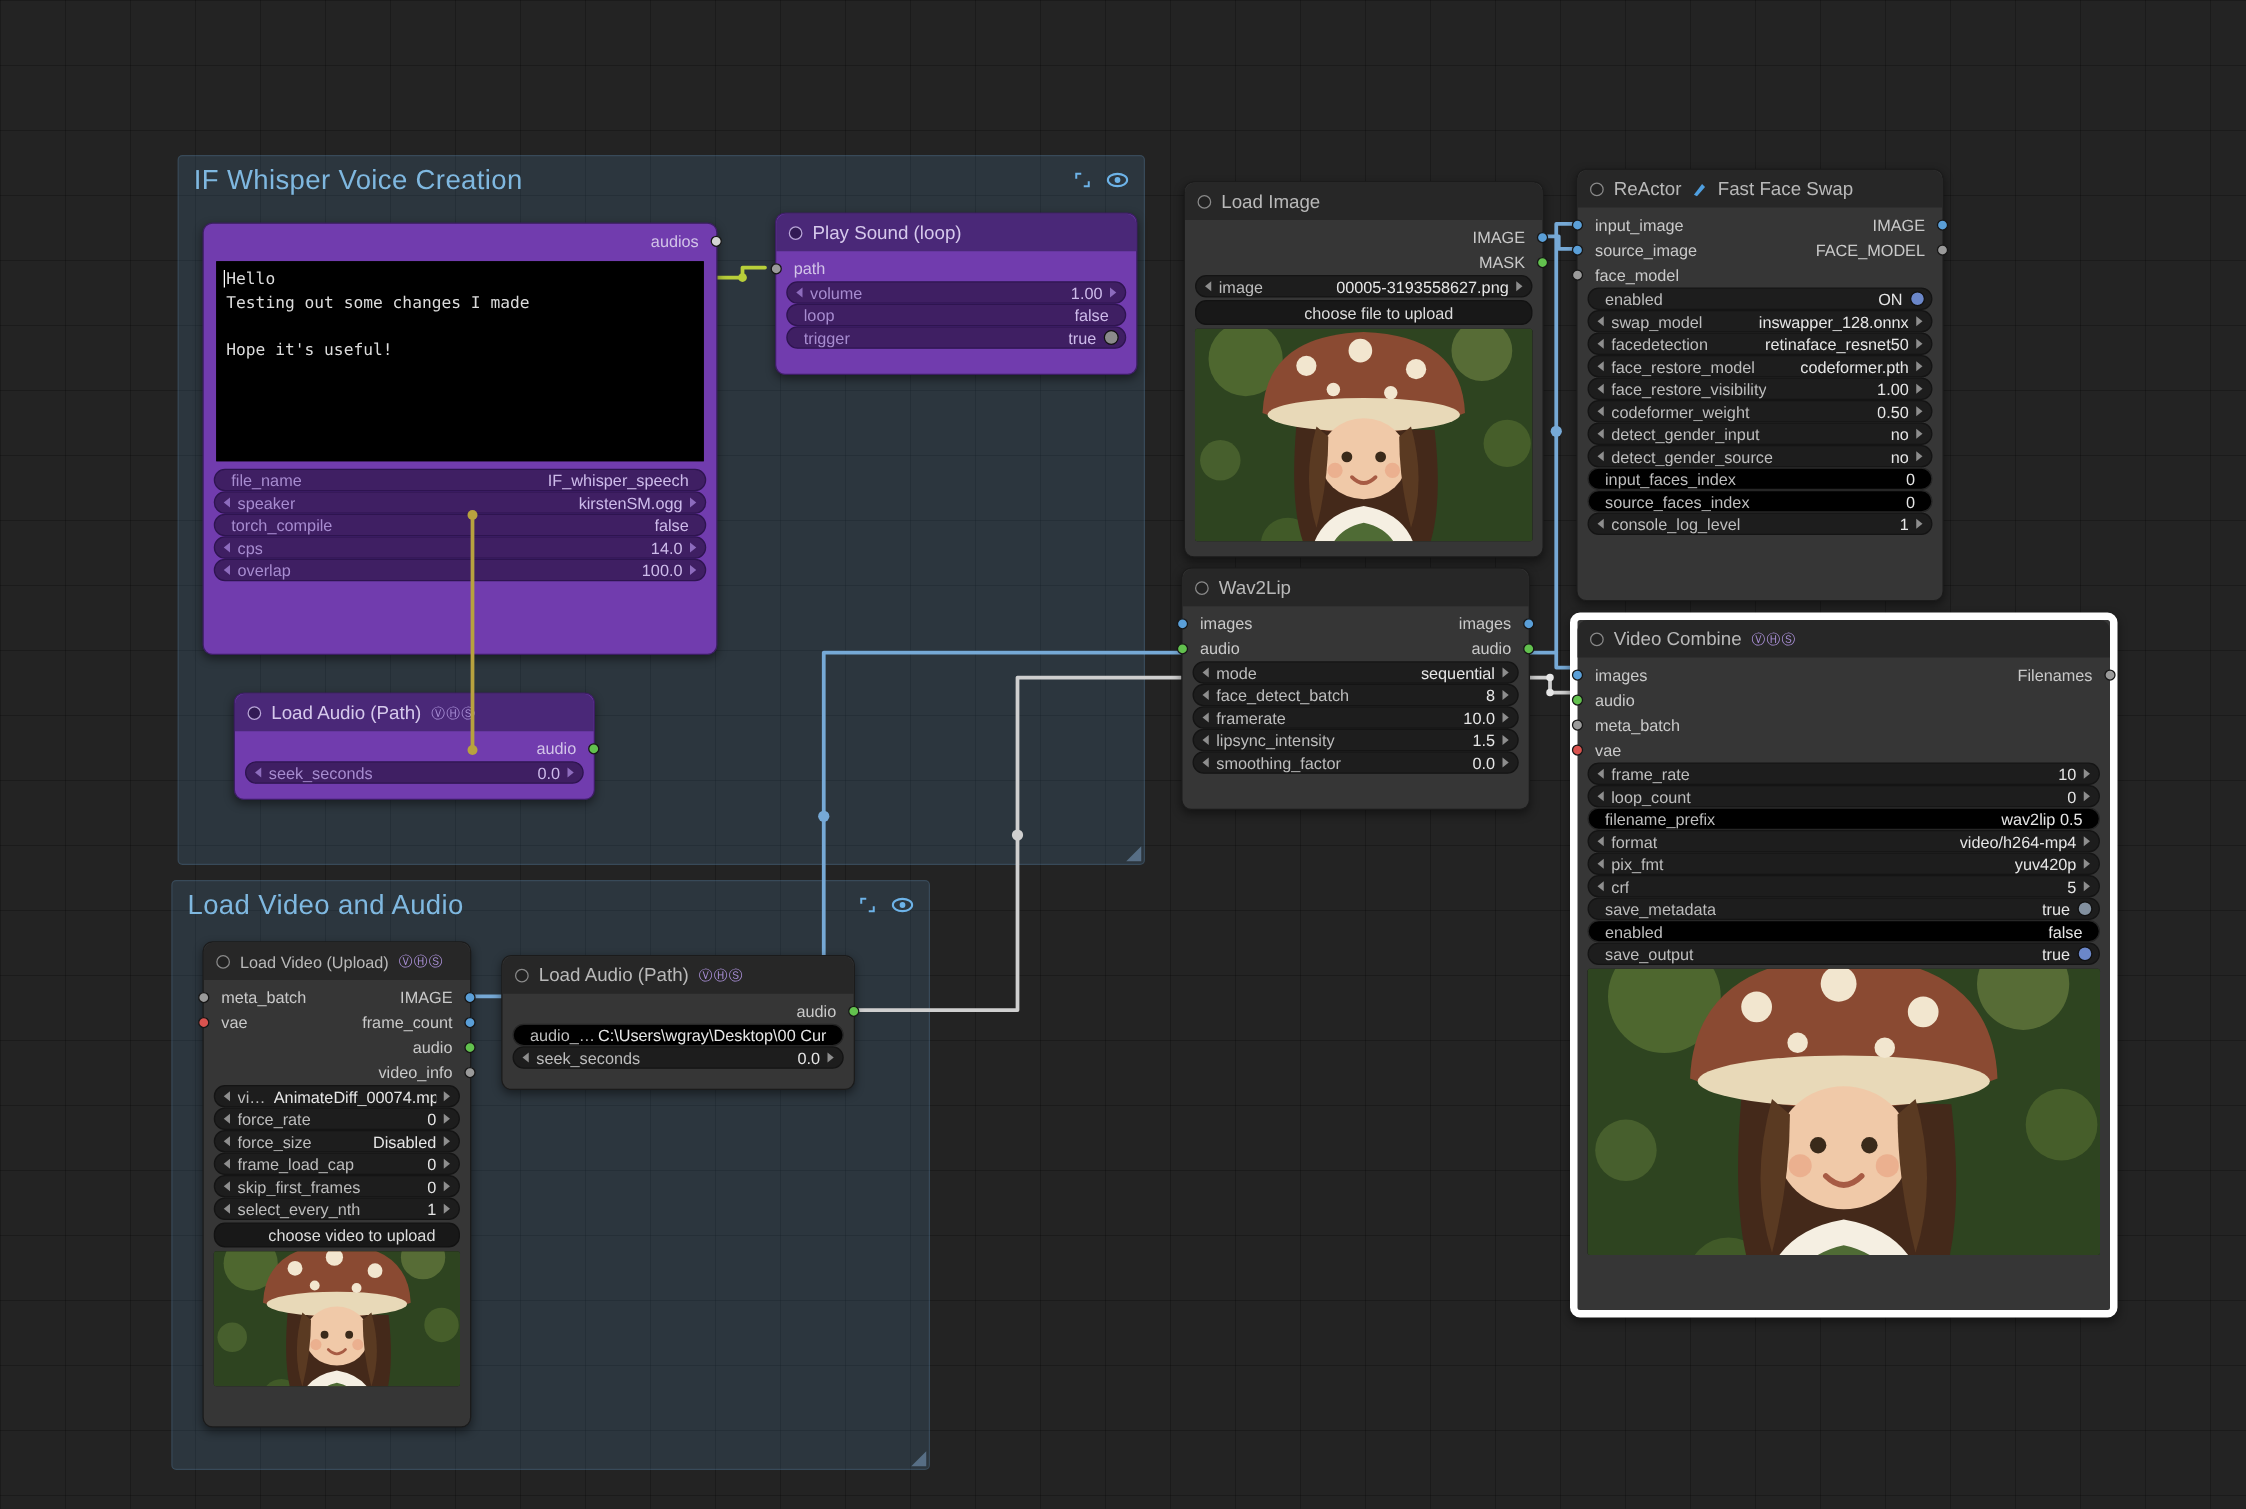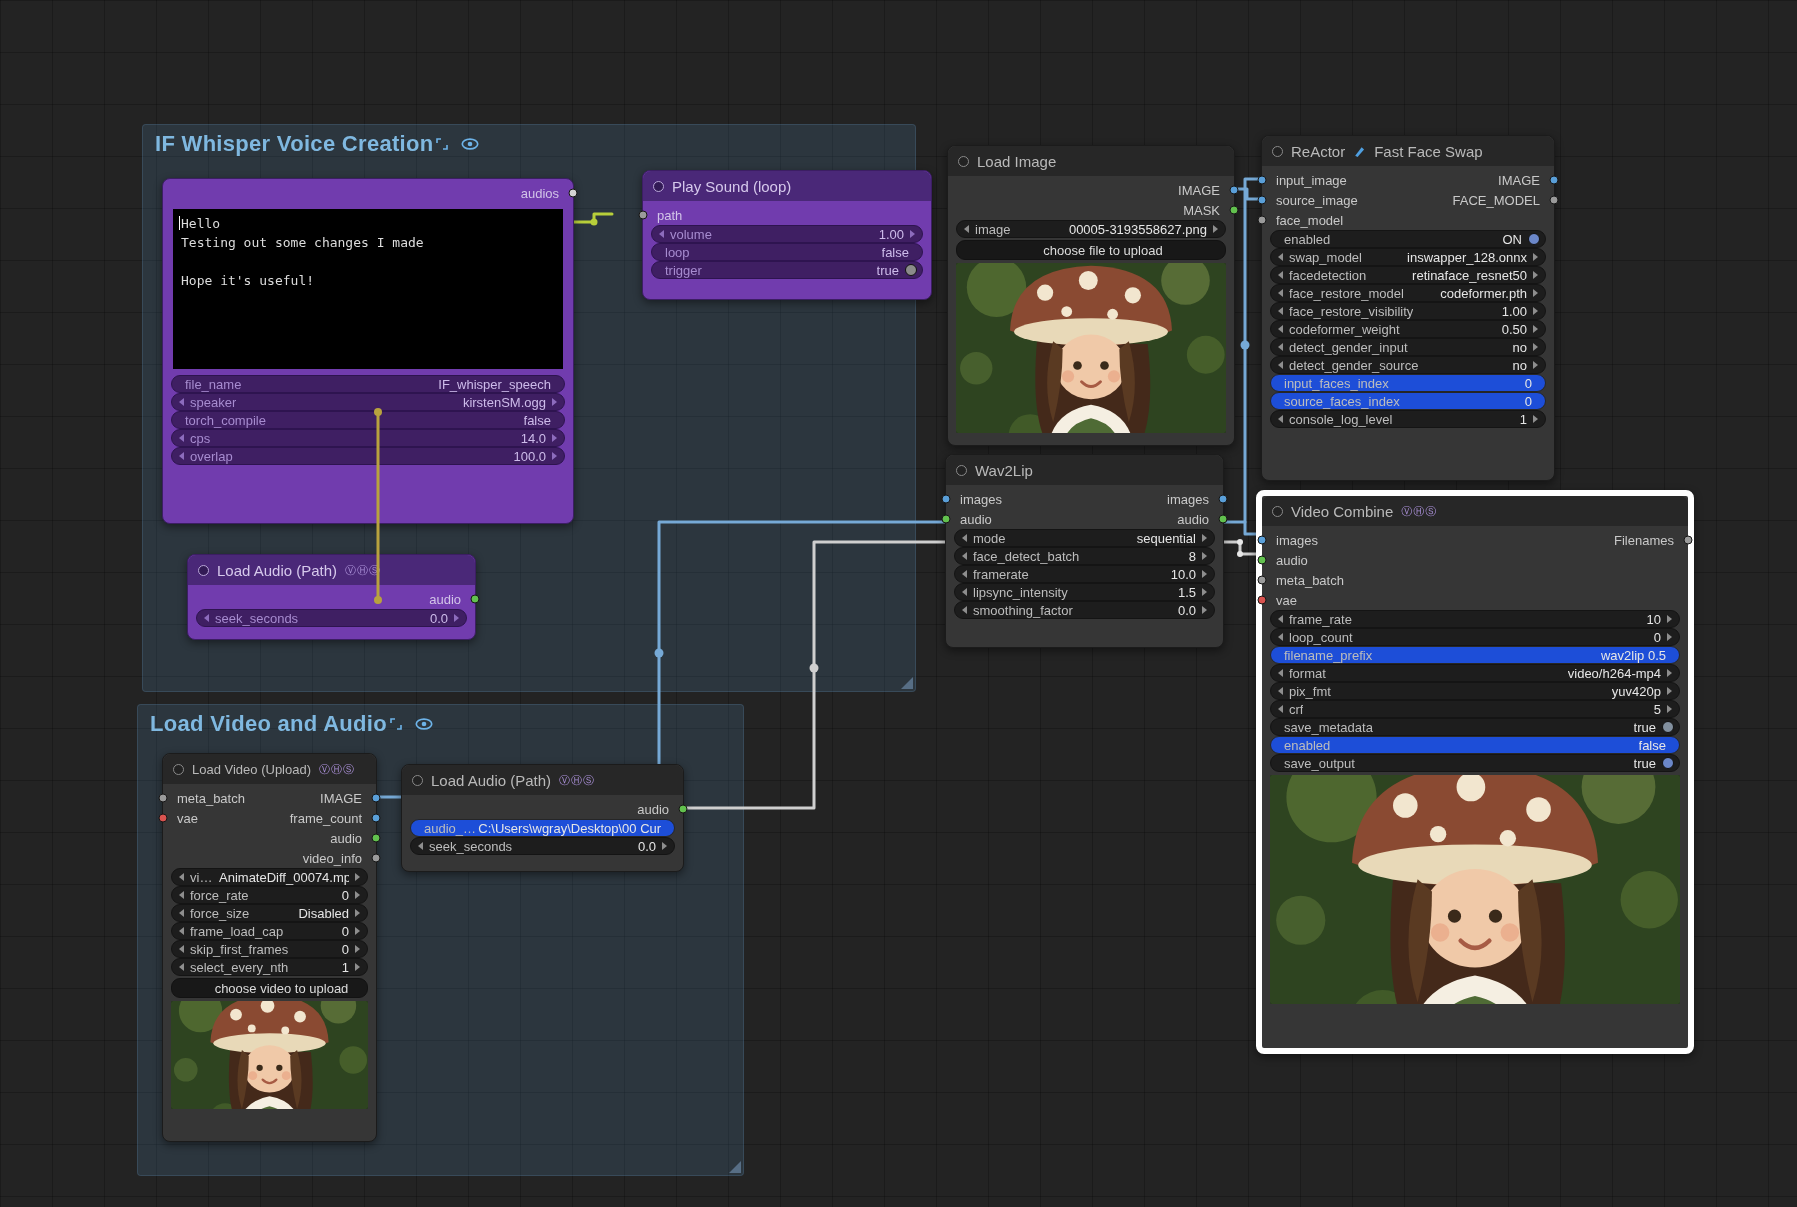--- a/index.html
+++ b/index.html
@@ -14,21 +14,21 @@
     color:#ccc;
   }
   .layer{position:absolute;left:0;top:0;pointer-events:none;}
   .wires-under{z-index:4;}
   .wires-over{z-index:30;}
   .lk{fill:none;stroke-width:3;stroke-linejoin:round;stroke-linecap:round;pointer-events:stroke;}
 
   
   .group{position:absolute;z-index:1;background:rgba(96,156,205,0.16);
     border:1px solid rgba(110,165,210,0.18);border-radius:4px;}
-  .ghead{display:flex;align-items:center;justify-content:flex-start;padding:6px 12px 0 12px;font-weight:bold;}
+  .ghead{display:flex;align-items:center;justify-content:space-between;padding:6px 12px 0 12px;}
   .gtitle{font-size:22px;color:#7fb8e0;letter-spacing:0.3px;}
   .gicons{display:flex;gap:10px;align-items:center;}
   .gicon{width:18px;height:14px;}
   .gresize{position:absolute;right:2px;bottom:2px;width:0;height:0;
     border-left:12px solid transparent;border-bottom:12px solid rgba(140,180,220,0.45);}
 
   
   .node{position:absolute;z-index:10;border-radius:8px;background:#363636;
     border:1px solid #1b1b1b;box-shadow:0 3px 8px rgba(0,0,0,0.45);}
   .node.sel{border:6px solid #ffffff;}
@@ -59,21 +59,21 @@
   .dot.in{left:0;transform:translate(-50%,-50%);}
   .dot.out{left:100%;transform:translate(-50%,-50%);}
   .c-blue{background:#5a9fd8;} .c-green{background:#62c14e;} .c-gray{background:#9a9a9a;}
   .c-red{background:#d9534f;} .c-white{background:#d4d4d4;}
 
   
   .w{height:18px;margin:0 8px;background:#1d1d1d;border:1px solid #141414;border-radius:9px;
     display:flex;align-items:center;padding:0 7px;font-size:13px;box-sizing:border-box;}
   .w .lbl{color:#bdbdbd;margin-left:6px;white-space:nowrap;overflow:hidden;text-overflow:ellipsis;}
   .w .val{color:#e6e6e6;margin-left:auto;margin-right:6px;white-space:nowrap;overflow:hidden;}
-  .w.lt{background:#1d4ed8;border-color:#262626;}
+  .w.lt{background:#000000;border-color:#262626;}
   .arr{width:0;height:0;flex:0 0 auto;}
   .arr.l{border-top:4px solid transparent;border-bottom:4px solid transparent;border-right:5px solid #8e8e8e;}
   .arr.r{border-top:4px solid transparent;border-bottom:4px solid transparent;border-left:5px solid #8e8e8e;}
   .tg{width:12px;height:12px;border-radius:50%;flex:0 0 auto;margin-right:-2px;border:1px solid #111;box-sizing:border-box;}
   .tg.on{background:#6b87c9;} .tg.dim{background:#82909f;} .tg.off{background:#8b8b8b;}
   .btn{height:18px;margin:2px 8px;background:#181818;border:1px solid #121212;border-radius:9px;
     display:flex;align-items:center;justify-content:center;font-size:13px;color:#dcdcdc;padding-left:24px;}
 
   
   .ta{position:relative;height:160px;margin:6px 10px;background:#000000;border:1px solid #000;
@@ -191,21 +191,21 @@
     </div>
     <div class="w">
       <span class="arr l"></span>
       <span class="lbl">overlap</span>
       <span class="val">100.0</span>
       <span class="arr r"></span>
     </div>
   </div>
 </div>
 
-<div class="node purple" style="left:642px;top:170px;width:288px;height:128px">
+<div class="node purple" style="left:620px;top:170px;width:288px;height:128px">
   <div class="ntitle">
     <span class="cdot"></span>
     <span>Play Sound (loop)</span>
   </div>
   <div class="nbody">
     <div class="srow">
       <span class="dot in c-gray"></span>
       <span class="sin">path</span>
     </div>
     <div class="w">

